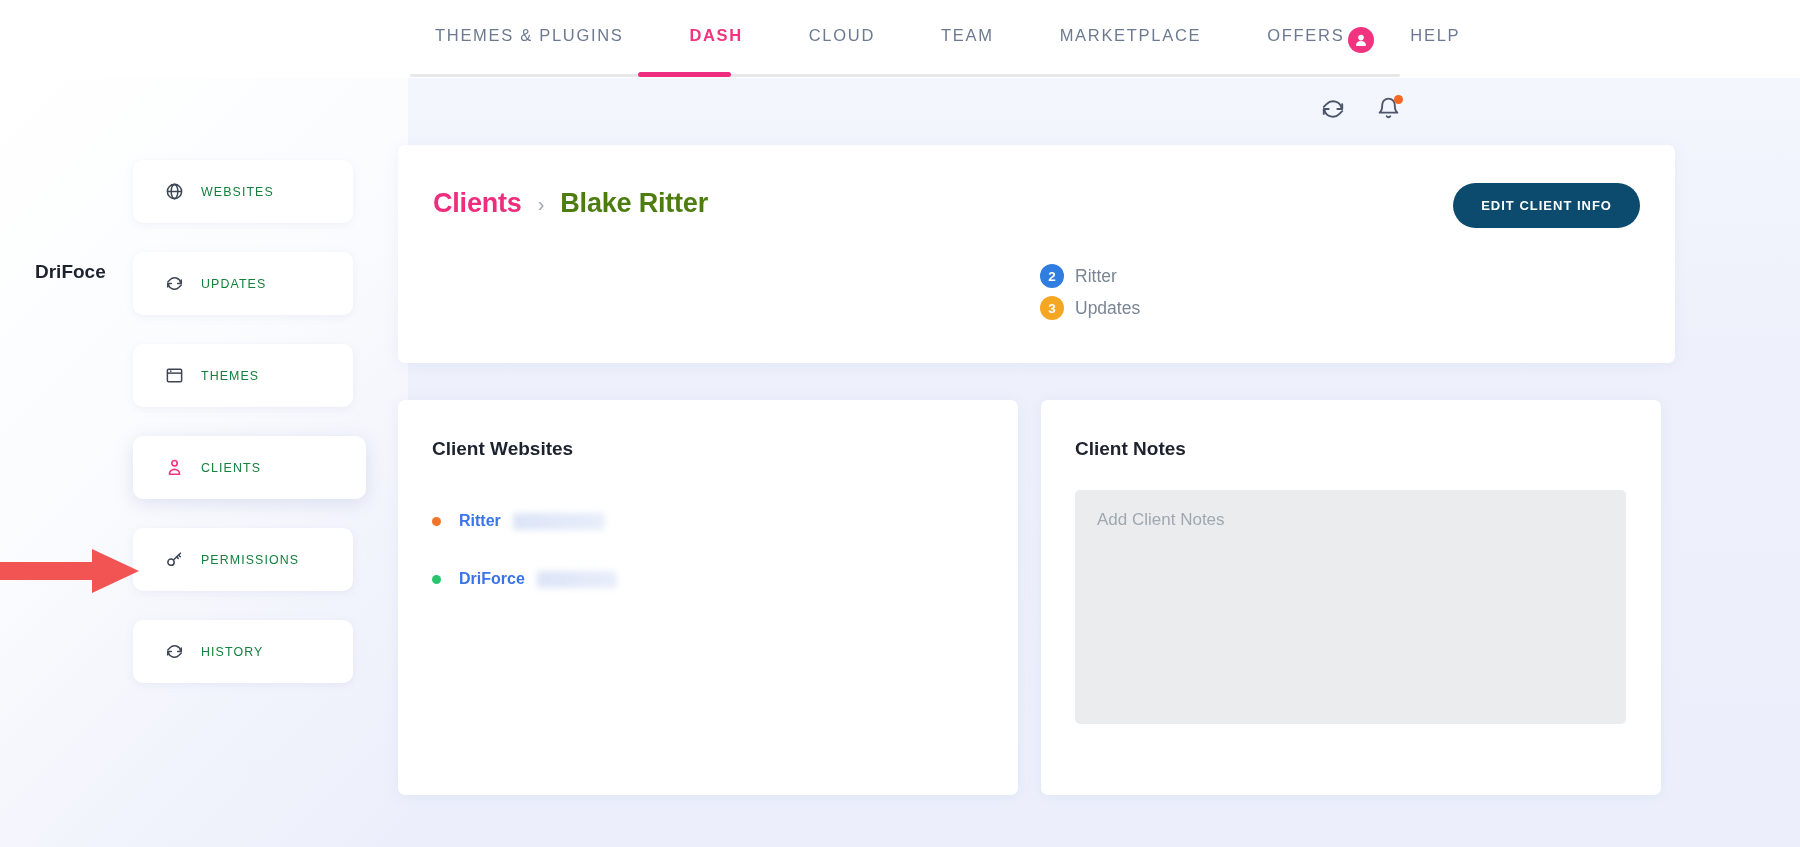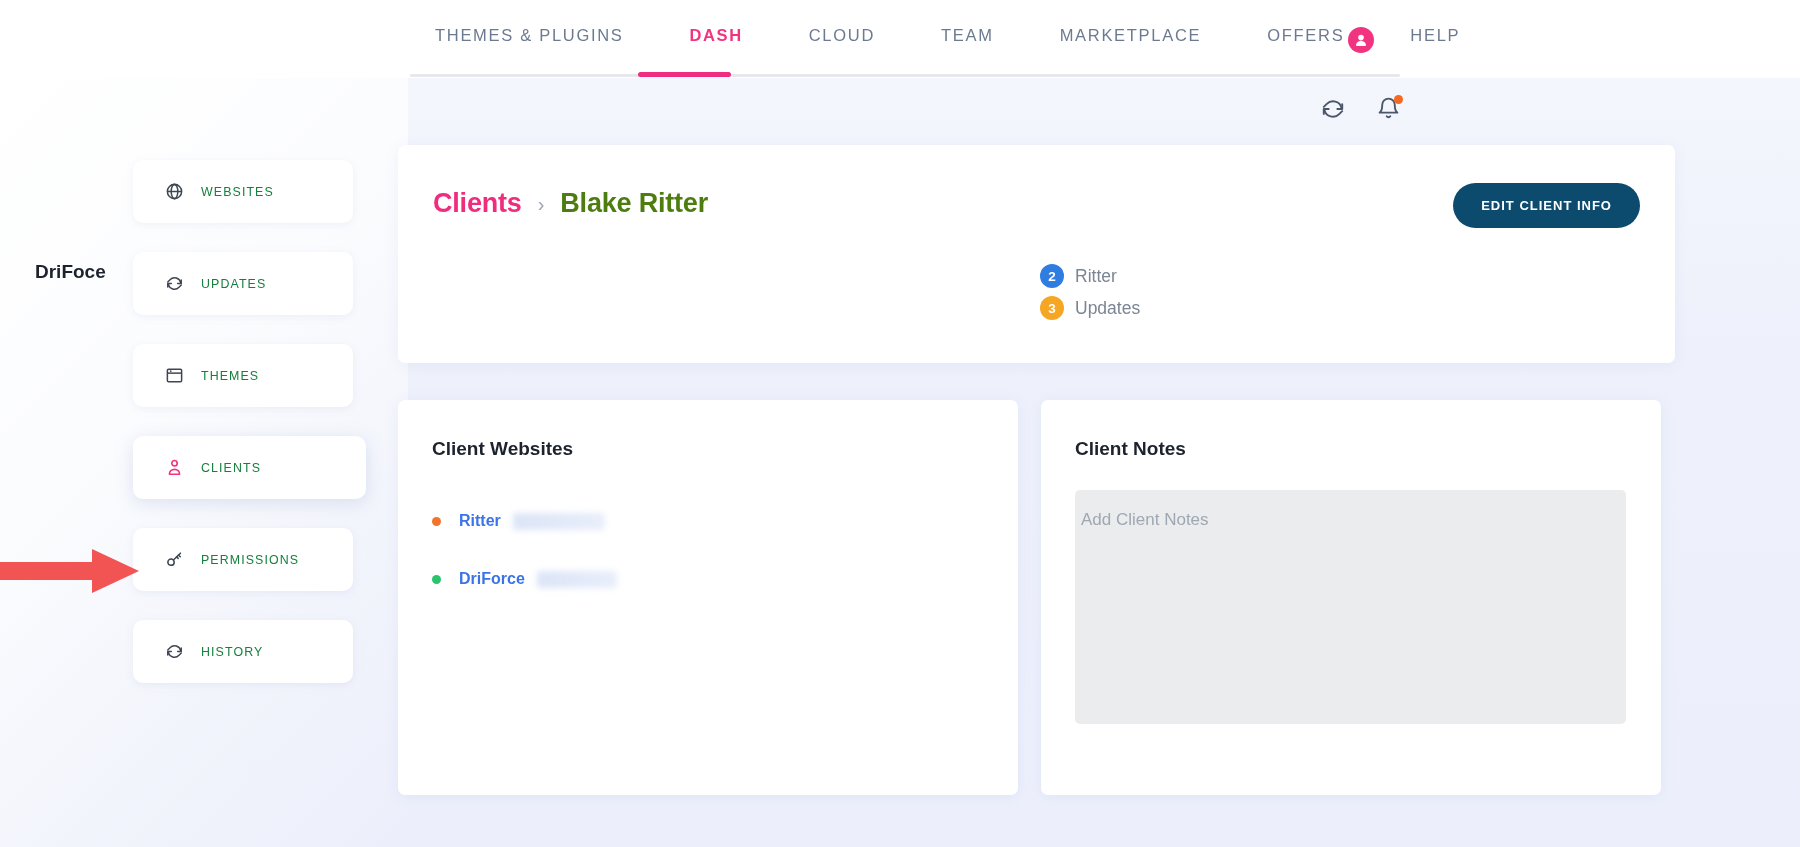--- a/index.html
+++ b/index.html
@@ -350,21 +350,21 @@
 
   .notes-box {
     position: absolute;
     left: 34px;
     top: 90px;
     width: 551px;
     height: 234px;
     background: #eaeced;
     border: none;
     border-radius: 5px;
-    padding: 20px 6px;
+    padding: 20px 22px;
     font-family: "Liberation Sans", sans-serif;
     font-size: 17px;
     color: #1d232e;
     resize: none;
     outline: none;
   }
   .notes-box::placeholder {
     color: #9fa8b2;
     font-size: 17px;
   }

